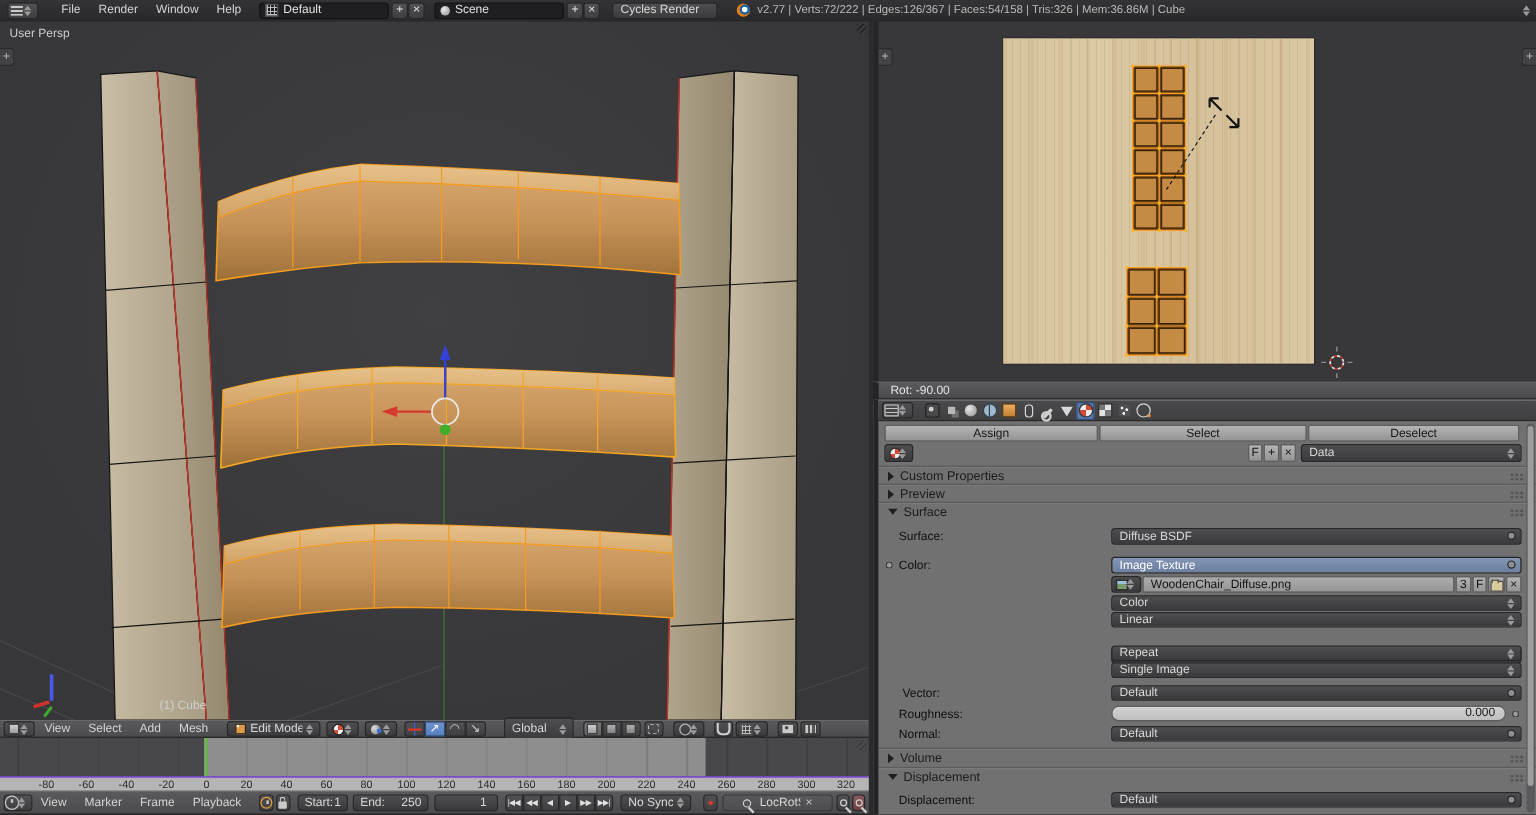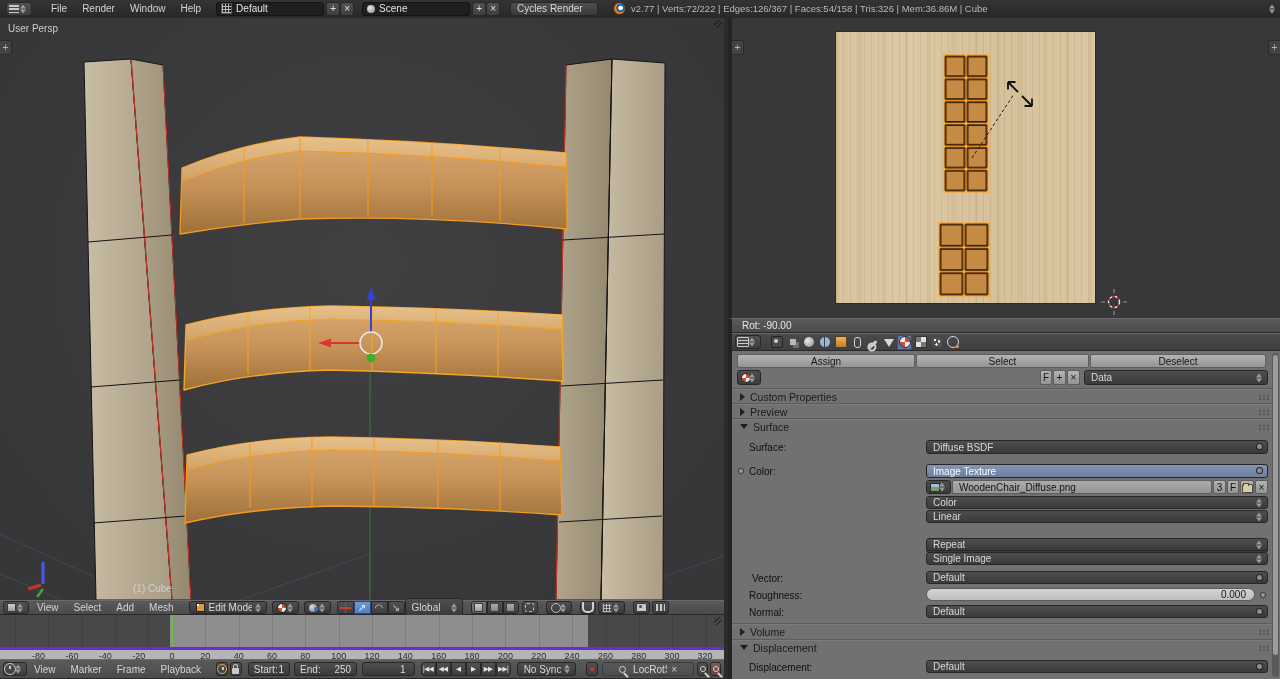--- a/index.html
+++ b/index.html
@@ -248,21 +248,21 @@
         <span class="ud"></span>
     </div>
     <div style="display:flex;margin-left:6px">
       <div class="df" style="width:17px;height:13px;border-radius:3px 0 0 3px">
           <span class="mi mi-axis"></span>
         </div>
       <div class="df" style="width:17px;height:13px;border-radius:0;background:linear-gradient(#6f94cf,#5680c2);border-color:#2d4a77;color:#fff">↗</div>
       <div class="df" style="width:17px;height:13px;border-radius:0;color:#cfcfcf">◠</div>
       <div class="df" style="width:17px;height:13px;border-radius:0 3px 3px 0;color:#cfcfcf">↘</div>
     </div>
-    <div class="dd" style="width:58px;height:19px;margin-left:0;position:relative">
+    <div class="dd" style="width:58px;height:19px;margin-left:15px;position:relative">
       <span class="lbl">Global</span>
         <span class="ud"></span>
     </div>
     <div style="display:flex;margin-left:8px">
       <div class="df" style="width:16px;height:13px;border-radius:3px 0 0 3px;background:linear-gradient(#7a7a7c,#626264)">
           <span class="mi mi-cube" style="width:7px;height:7px"></span>
         </div>
       <div class="df" style="width:16px;height:13px;border-radius:0">
           <span class="mi mi-cube" style="width:7px;height:7px;opacity:.75"></span>
         </div>
@@ -291,21 +291,21 @@
         <span class="mi mi-clap"></span>
       </div>
   </div>
 
   <div class="abs" id="tl-band" style="left:0;top:615px;width:724px;height:32px;background:#48484a">
     <div class="abs" style="left:170px;top:0;width:418px;height:32px;background:#8e8e8f"></div>
     <div class="abs" style="left:0;top:0;width:724px;height:32px;background:repeating-linear-gradient(90deg,rgba(0,0,0,.13) 0 1px,transparent 1px 33.35px);background-position:172px 0"></div>
     <div class="abs" style="left:171px;top:0;width:2px;height:32px;background:#62bf3e"></div>
     <div class="abs grip" style="right:2px;top:2px;width:8px;height:8px"></div>
   </div>
-  <div class="abs" id="tl-ticks" style="left:0;top:647px;width:724px;height:12px;background:#b5b5b5;border-top:3px solid #6d28d9">
+  <div class="abs" id="tl-ticks" style="left:0;top:647px;width:724px;height:12px;background:#b5b5b5;border-top:1px solid #6d28d9">
       <span class="tick" style="left: 38.64px;">-80</span>
       <span class="tick" style="left: 71.98px;">-60</span>
       <span class="tick" style="left: 105.32px;">-40</span>
       <span class="tick" style="left: 138.66px;">-20</span>
       <span class="tick" style="left: 172px;">0</span>
       <span class="tick" style="left: 205.34px;">20</span>
       <span class="tick" style="left: 238.68px;">40</span>
       <span class="tick" style="left: 272.02px;">60</span>
       <span class="tick" style="left: 305.36px;">80</span>
       <span class="tick" style="left: 338.7px;">100</span>

